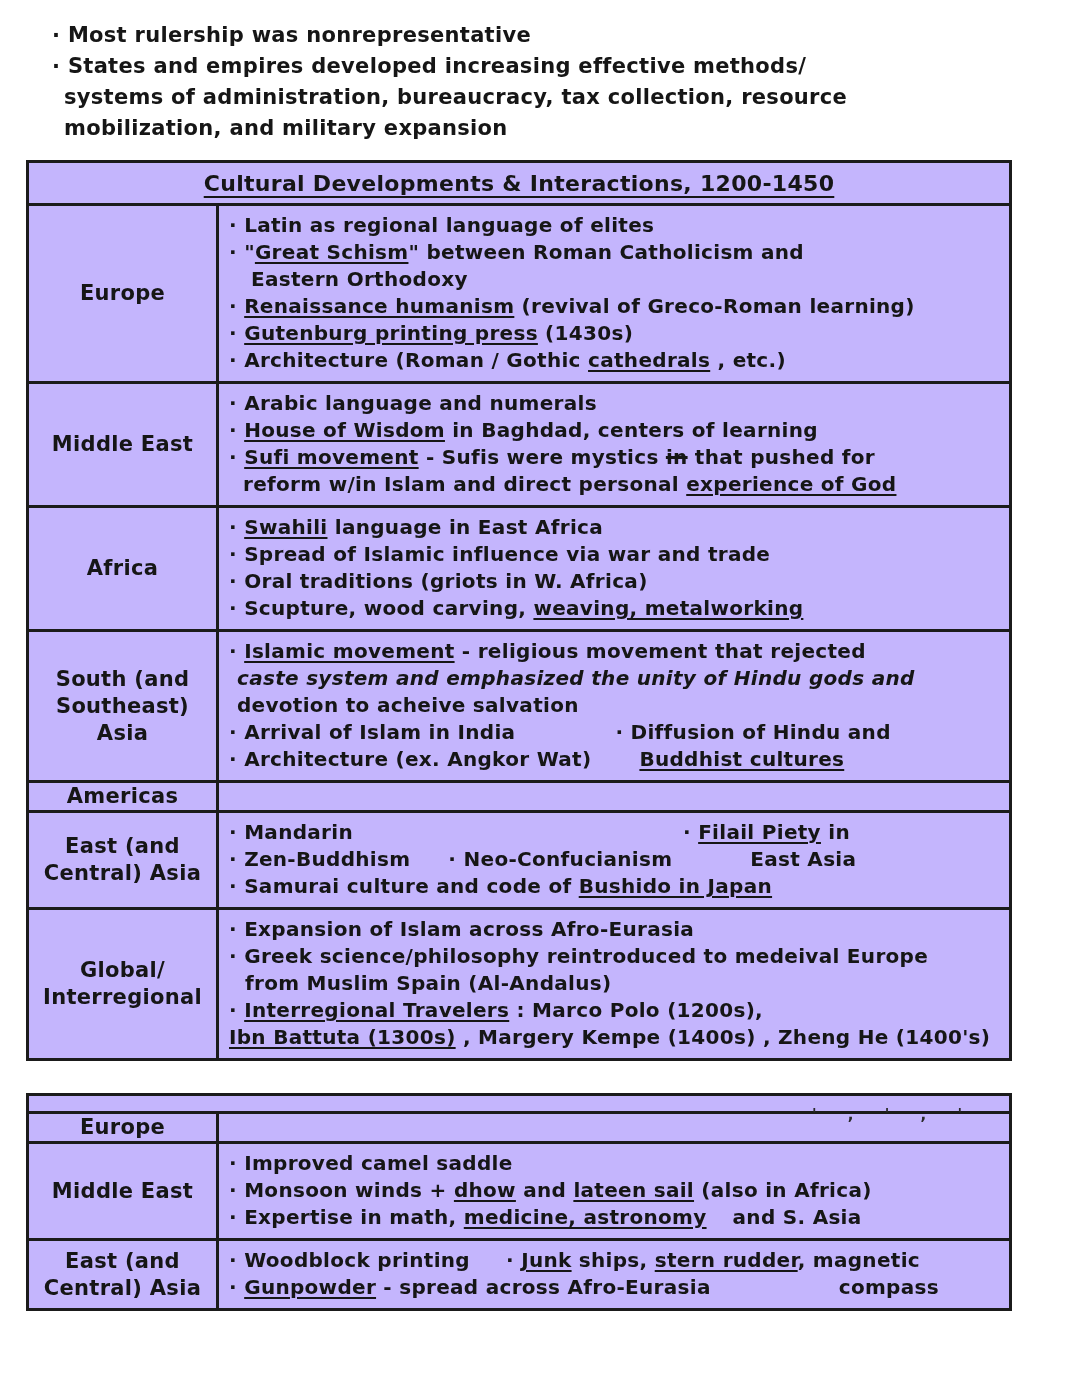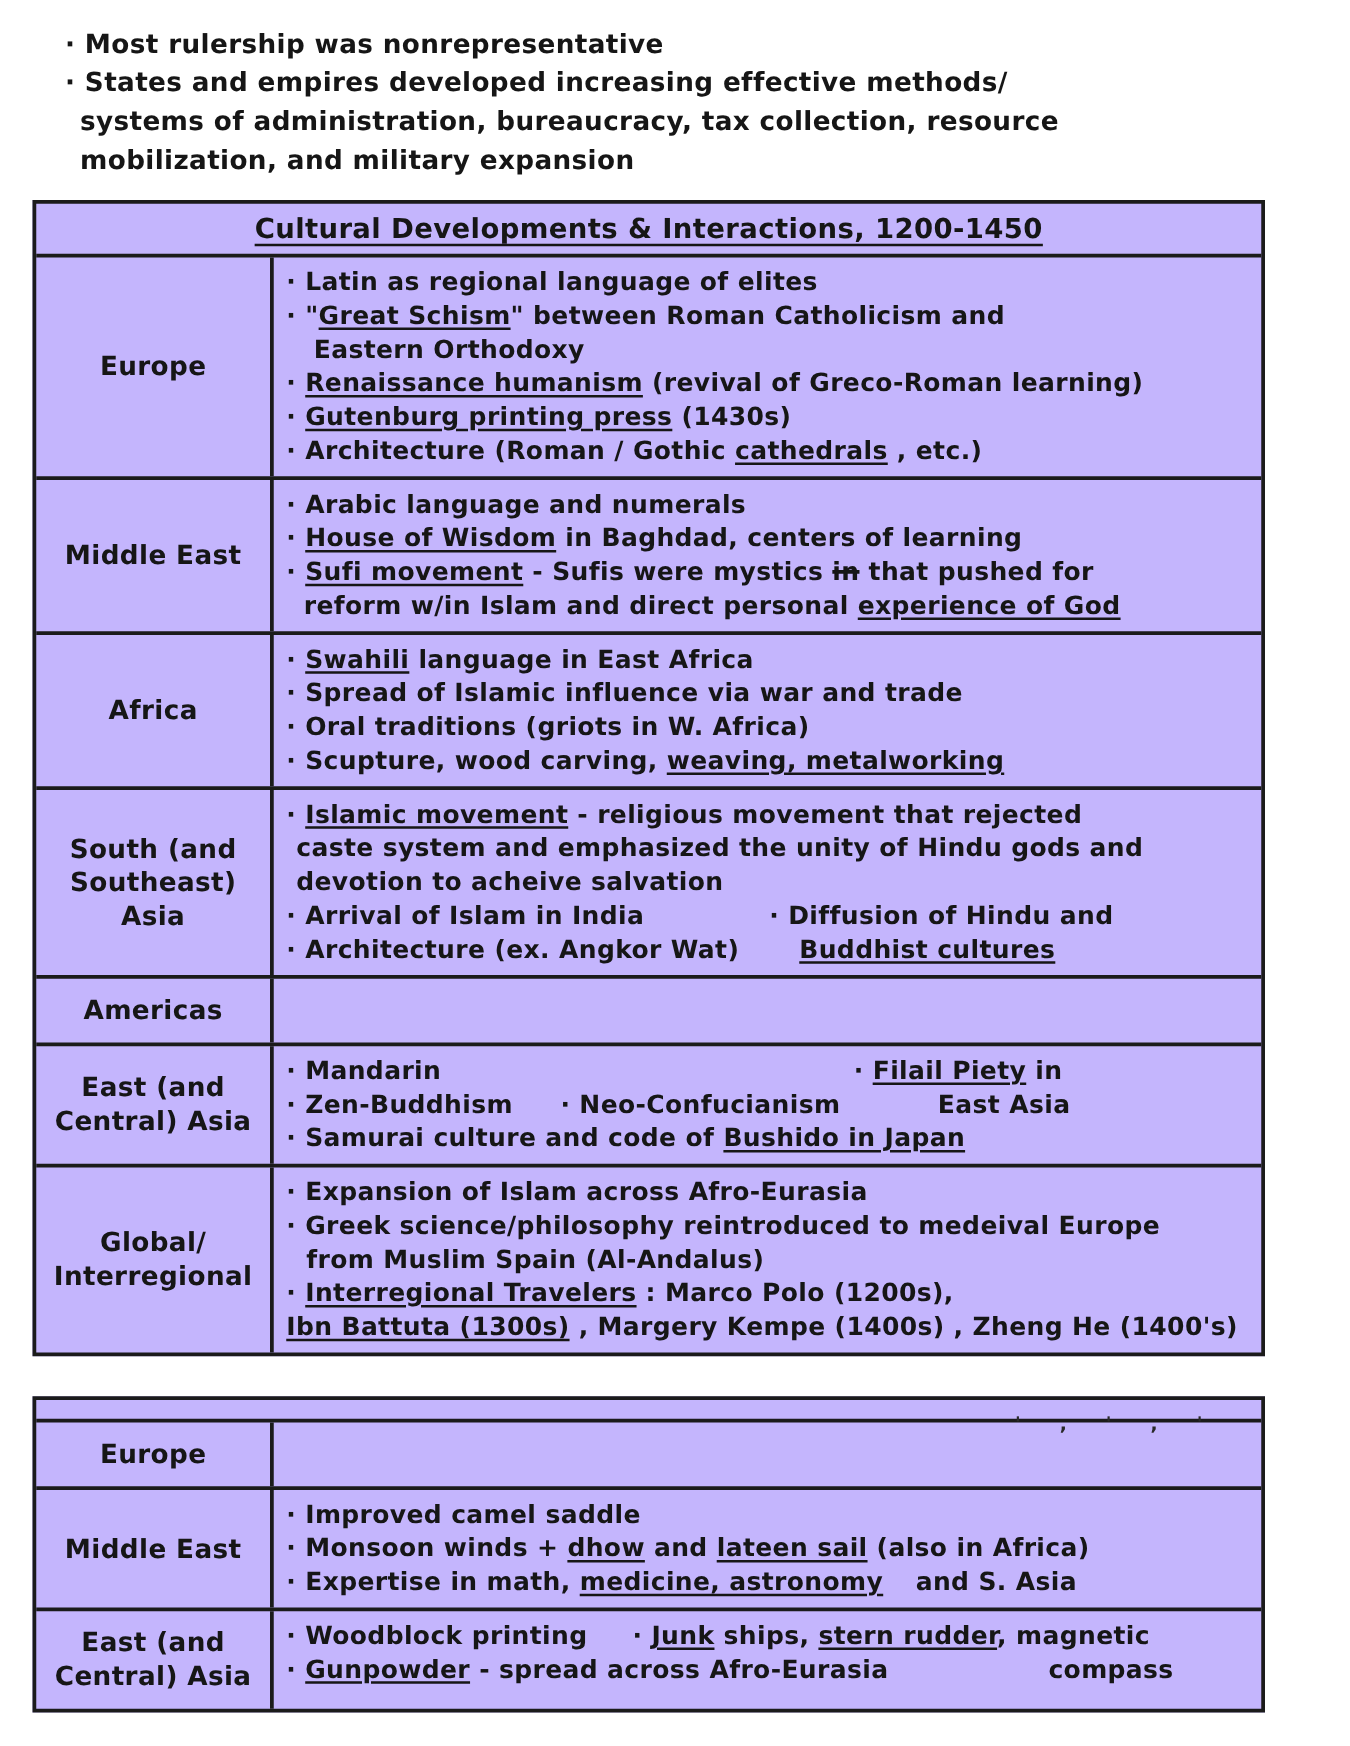--- a/index.html
+++ b/index.html
@@ -28,21 +28,21 @@
   }
   .t-title { text-decoration:underline; text-decoration-thickness:2px; text-underline-offset:5px; }
   .t-marks {
     position:absolute; right:34px; top:10px; font-size:15px;
     letter-spacing:13px; color:#2a2a2a; text-decoration:none; font-weight:bold;
   }
   .t-row { display:flex; border-top:3px solid #1b1b1b; }
   .t-label {
     width:190px; flex:0 0 190px; border-right:3px solid #1b1b1b;
     display:flex; flex-direction:column; justify-content:center; align-items:center;
-    font-size:21px; font-weight:bold; text-align:center; padding:12px 2px; line-height:27px;
+    font-size:21px; font-weight:bold; text-align:center; padding:0 2px; line-height:27px;
   }
   .t-content { flex:1 1 auto; padding:6px 6px 7px 10px; font-weight:bold; }
   .t-line { font-size:20px; line-height:27px; white-space:nowrap; }
   .u { text-decoration:underline; text-decoration-thickness:2px; text-underline-offset:3px; }
   .strike { text-decoration:line-through; text-decoration-thickness:2.5px; }
   .sp { display:inline-block; }
 </style>
 </head>
 <body>
 
@@ -95,21 +95,21 @@
             <div class="t-line"><span>· Scupture, wood carving, </span><span class="u">weaving, metalworking</span></div>
           </div>
         </div>
         <div class="t-row">
           <div class="t-label">
             <div>South (and</div>
             <div>Southeast) Asia</div>
           </div>
           <div class="t-content">
             <div class="t-line"><span>· </span><span class="u">Islamic movement</span><span> - religious movement that rejected</span></div>
-            <div class="t-line" style="padding-left: 8px;"><span>caste system and emphasized the unity of Hindu gods and</span></div>
+            <div class="t-line" style="padding-left: 8px; font-style: italic;"><span>caste system and emphasized the unity of Hindu gods and</span></div>
             <div class="t-line" style="padding-left: 8px;"><span>devotion to acheive salvation</span></div>
             <div class="t-line"><span>· Arrival of Islam in India</span><span class="sp" style="width: 100px;"></span><span>· Diffusion of Hindu and</span></div>
             <div class="t-line"><span>· Architecture (ex. Angkor Wat)</span><span class="sp" style="width: 48px;"></span><span class="u">Buddhist cultures</span></div>
           </div>
         </div>
         <div class="t-row">
           <div class="t-label">
             <div>Americas</div>
           </div>
           <div class="t-content">

